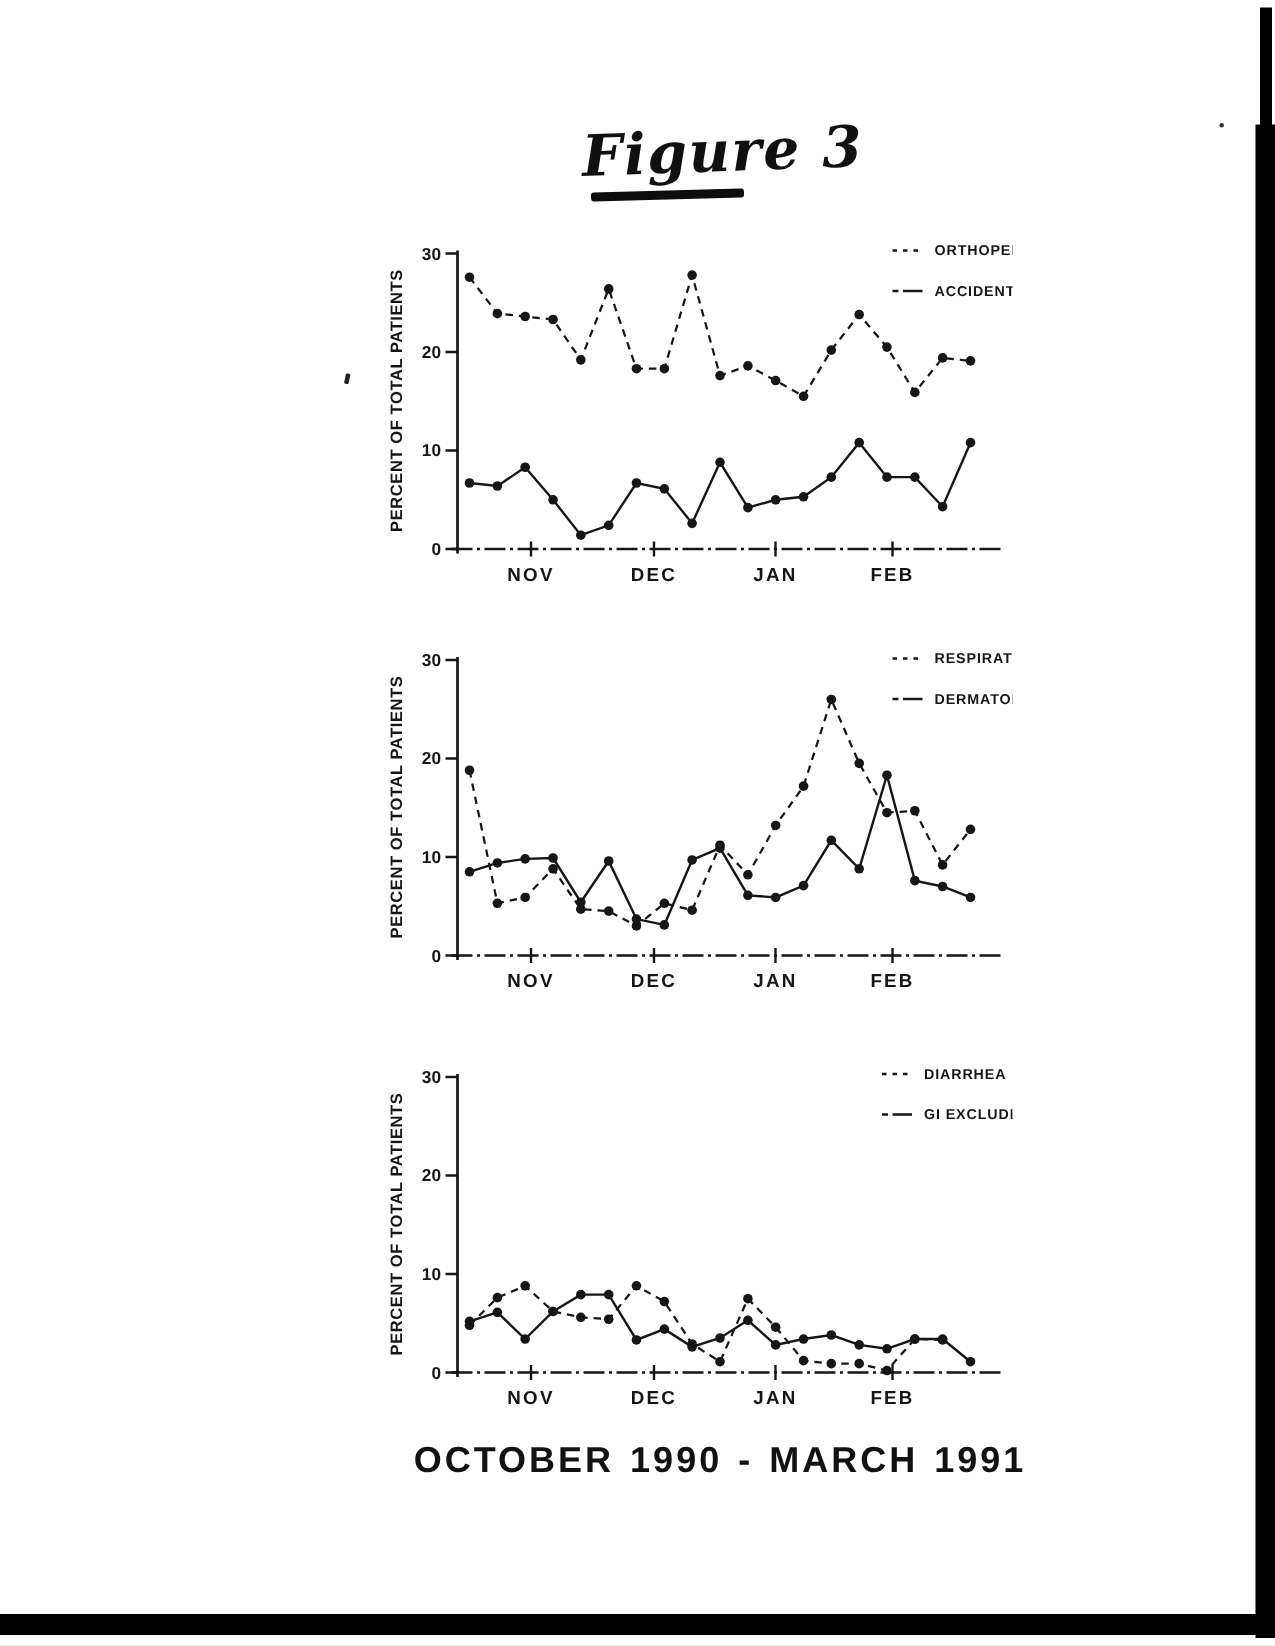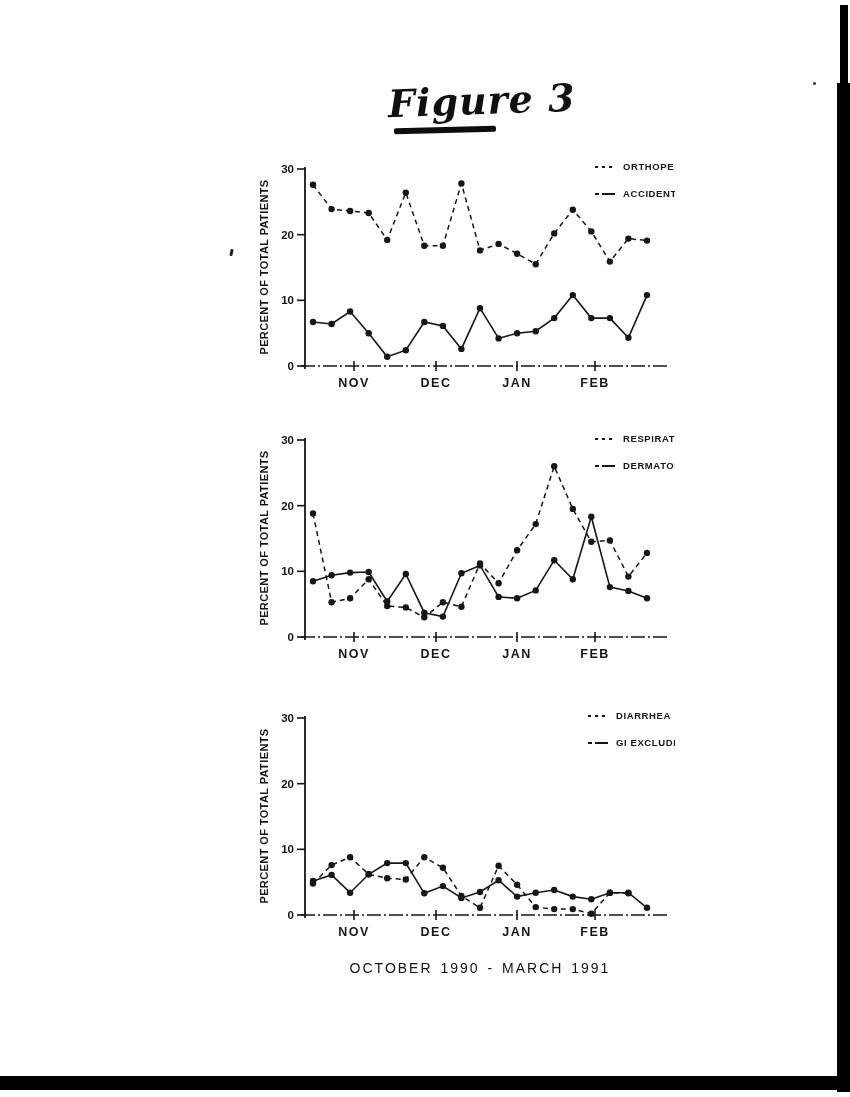--- a/index.html
+++ b/index.html
@@ -14,21 +14,21 @@
     font-size:38px; color:#101010; transform:rotate(-2deg); letter-spacing:1px;
     white-space:nowrap;
   }
   .title-underline{
     position:absolute; left:394px; top:127px; width:102px; height:6px;
     background:#0d0d0d; transform:rotate(-1.5deg); border-radius:2px;
   }
   .chart-block{ position:absolute; left:255px; width:420px; height:252px; }
   .figure-caption{
     position:absolute; left:270px; top:960px; width:420px;
-    text-align:center; font-weight:normal; font-size:14px;
+    text-align:center; font-weight:bold; font-size:24px;
     letter-spacing:2px; word-spacing:2px; color:#121212; white-space:nowrap;
   }
   .scan-edge-right-thin{ position:absolute; left:840px; top:5px; width:8px; height:80px; background:#000; }
   .scan-edge-right{ position:absolute; left:837px; top:83px; width:13px; height:1009px; background:#000; }
   .scan-edge-bottom{ position:absolute; left:0; top:1076px; width:850px; height:14px; background:#000; }
   .scan-speck-a{ position:absolute; left:230px; top:249px; width:3px; height:7px; background:#222; transform:rotate(12deg); border-radius:1px;}
   .scan-speck-b{ position:absolute; left:813px; top:82px; width:3px; height:3px; background:#333; border-radius:50%;}
   svg text{ font-family:"Liberation Sans", sans-serif; }
 </style>
 </head>

